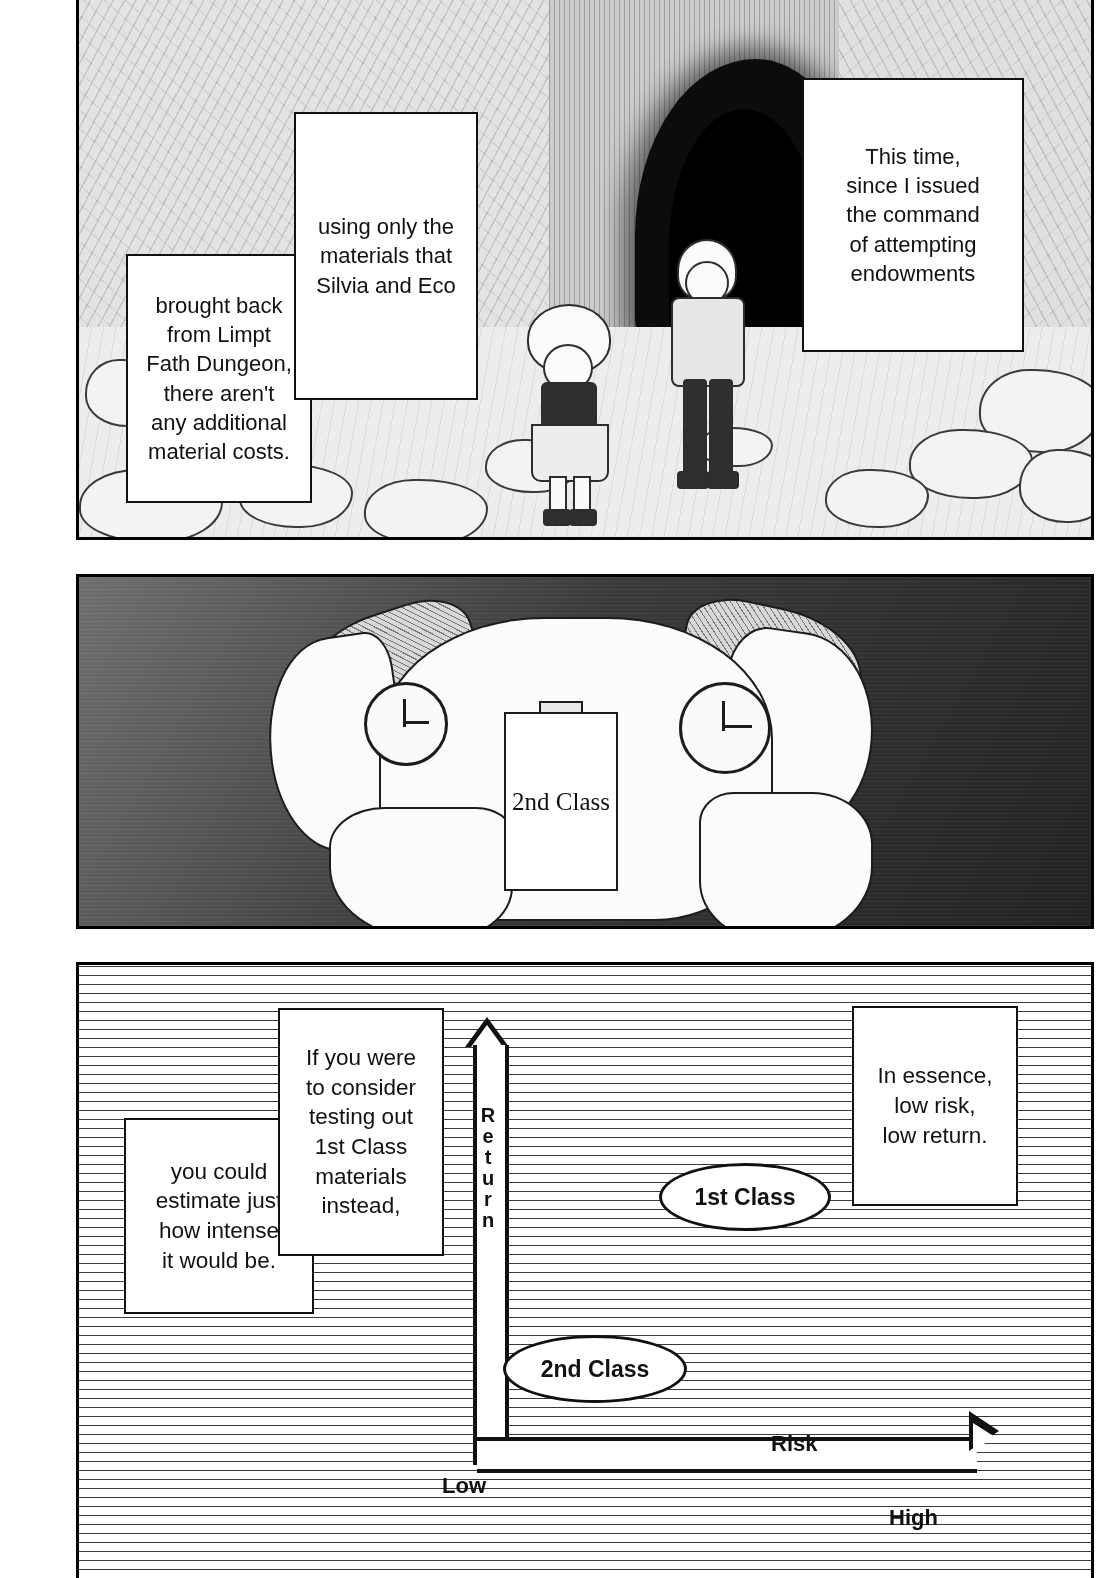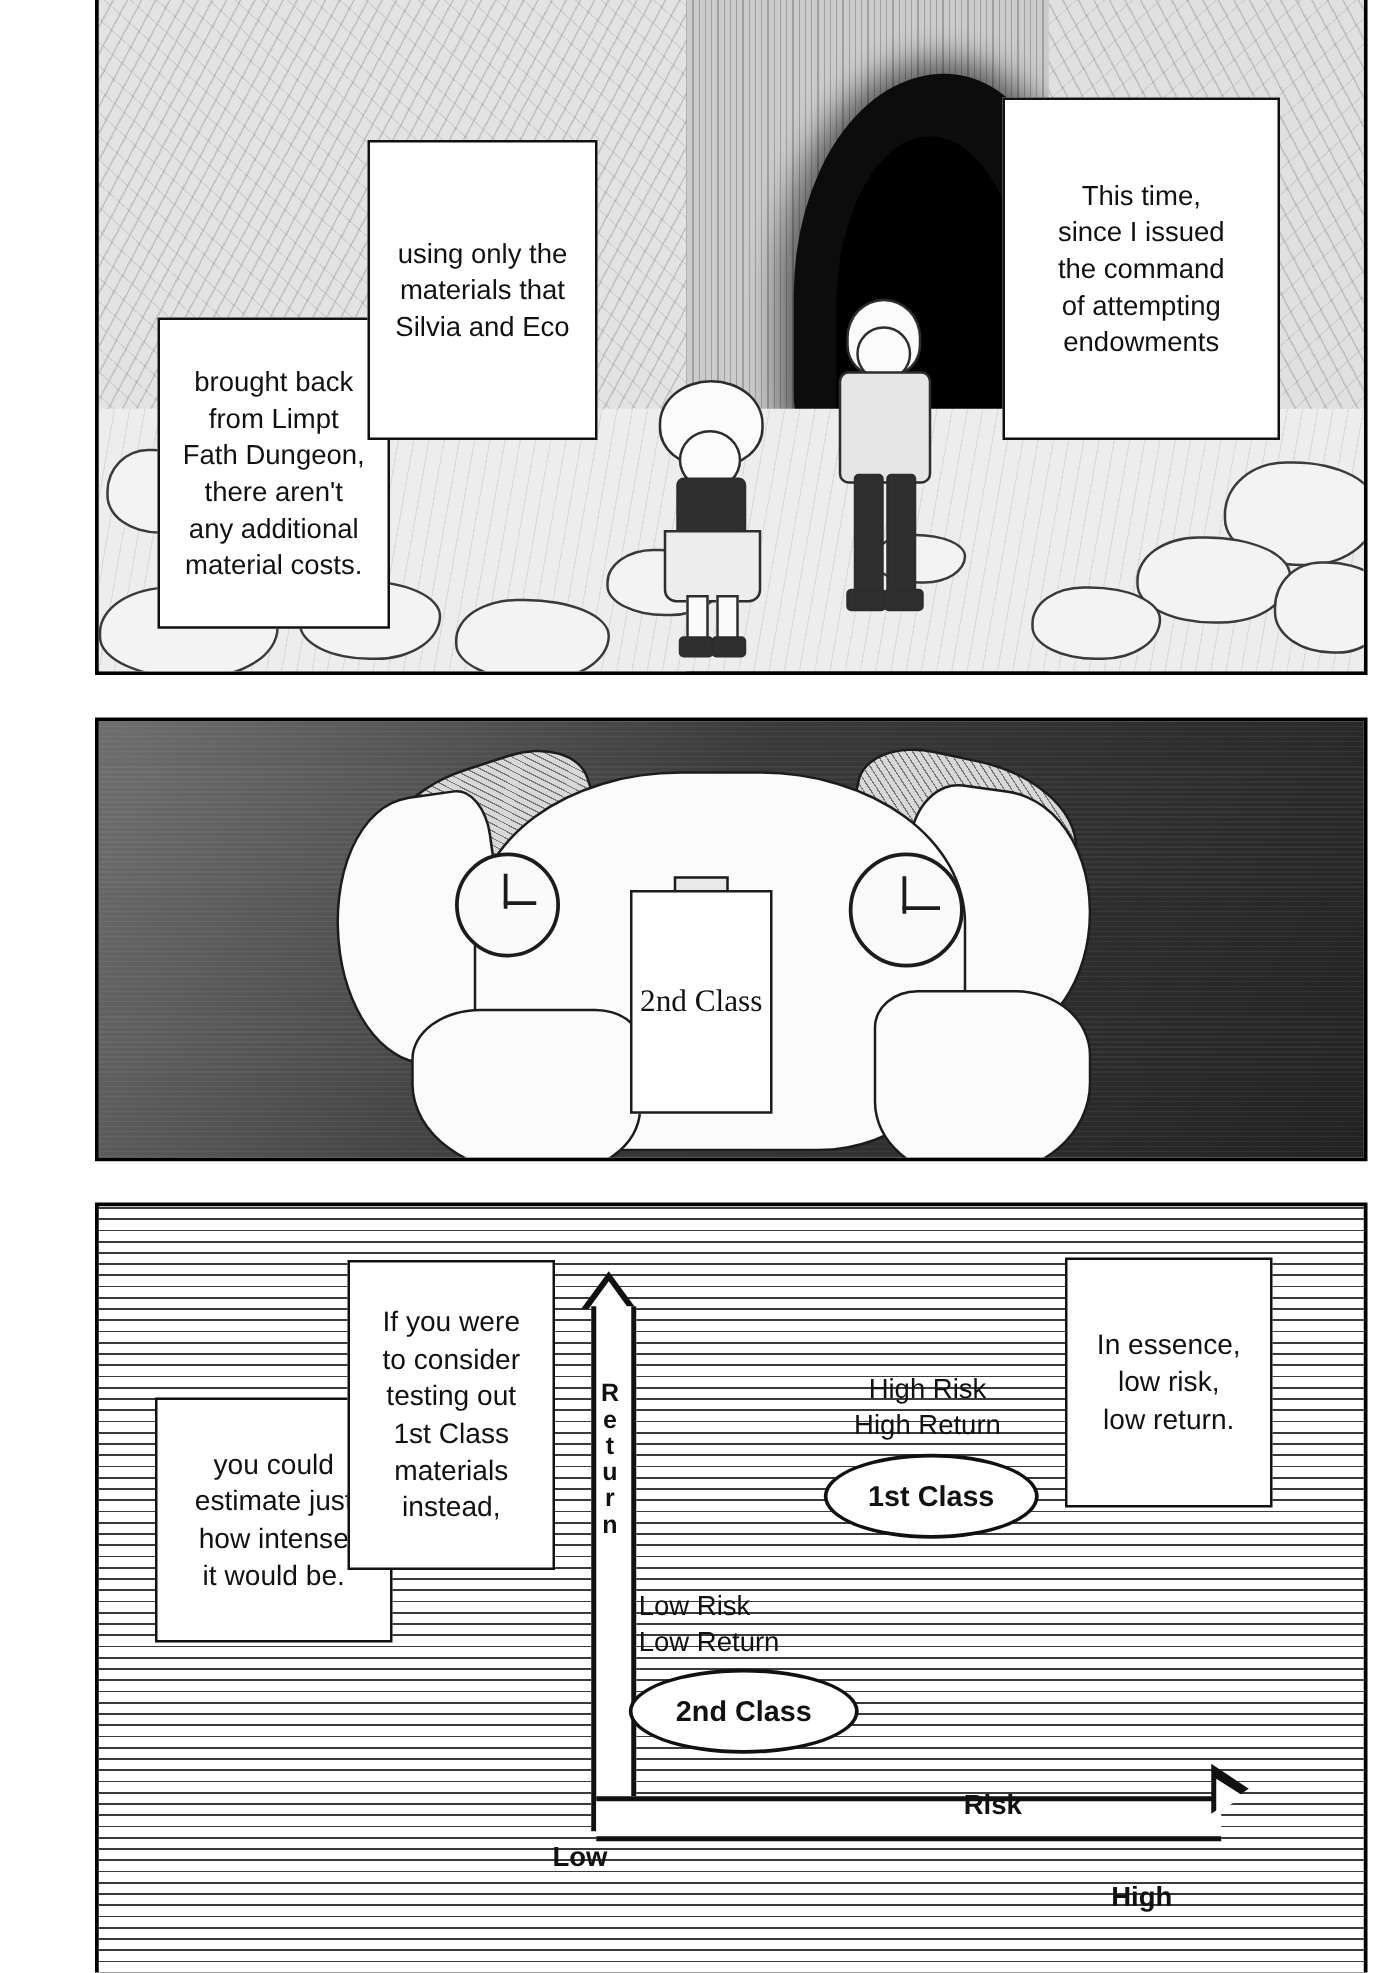--- a/index.html
+++ b/index.html
@@ -322,21 +322,21 @@
 
   </div>
 
   <div class="box" style="left:126px; top:206px; width:186px; height:249px;margin-top:48px;">brought back
 from Limpt
 Fath Dungeon,
 there aren't
 any additional
 material costs.</div>
 
-  <div class="box" style="left:294px; top:112px; width:184px; height:240px;">using only the
+  <div class="box" style="left:294px; top:112px; width:184px; height:288px;">using only the
 materials that
 Silvia and Eco</div>
 
   <div class="box" style="left:802px; top:78px; width:222px; height:274px;">This time,
 since I issued
 the command
 of attempting
 endowments</div>
 
   <div class="panel" id="panel2">
@@ -376,24 +376,22 @@
       <div class="vlabel" style="left:398px; top:140px;">R<br>e<br>t<br>u<br>r<br>n</div>
 
       <div class="axis-shaft-h" style="left:398px; top:472px; width:500px; height:28px;"></div>
       <div class="axis-arrow-right" style="left:890px; top:446px;"></div>
       <div class="axis-arrow-right-inner" style="left:894px; top:458px;"></div>
 
       <div class="axis-name" style="left:692px; top:466px;">Risk</div>
       <div class="axis-name" style="left:363px; top:508px;">Low</div>
       <div class="axis-name" style="left:810px; top:508px;margin-top:32px;">High</div>
 
-      <div class="plot-note" style="left:568px; top:132px; width:190px;">High Risk<br>High Return</div>
       <div class="ellipse-label" style="left:580px; top:198px; width:166px; height:62px;">1st Class</div>
 
-      <div class="plot-note" style="left:432px; top:306px; width:180px; text-align:left;">Low Risk<br>Low Return</div>
       <div class="ellipse-label" style="left:424px; top:370px; width:178px; height:62px;">2nd Class</div>
 
     </div>
   </div>
 
   <div class="box tall" style="left:124px; top:1118px; width:190px; height:196px;">you could
 estimate just
 how intense
 it would be.</div>
 

